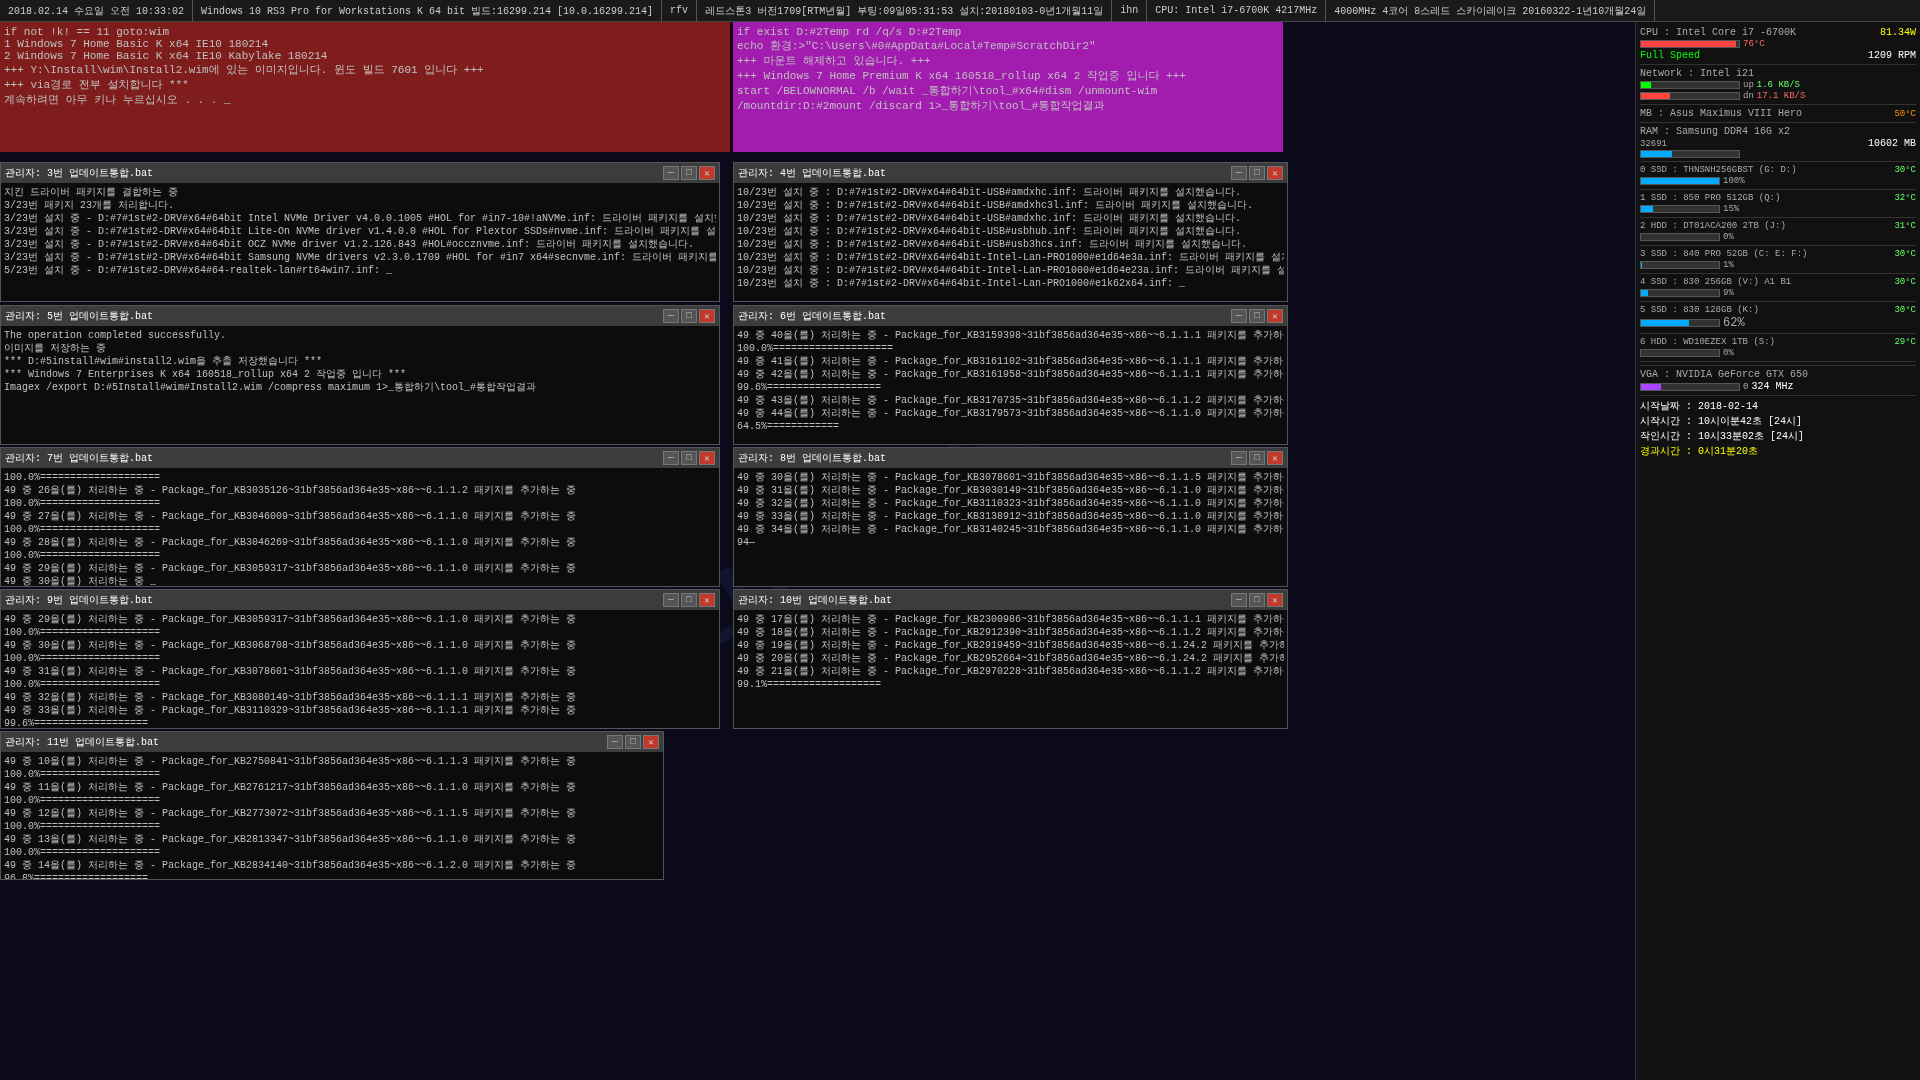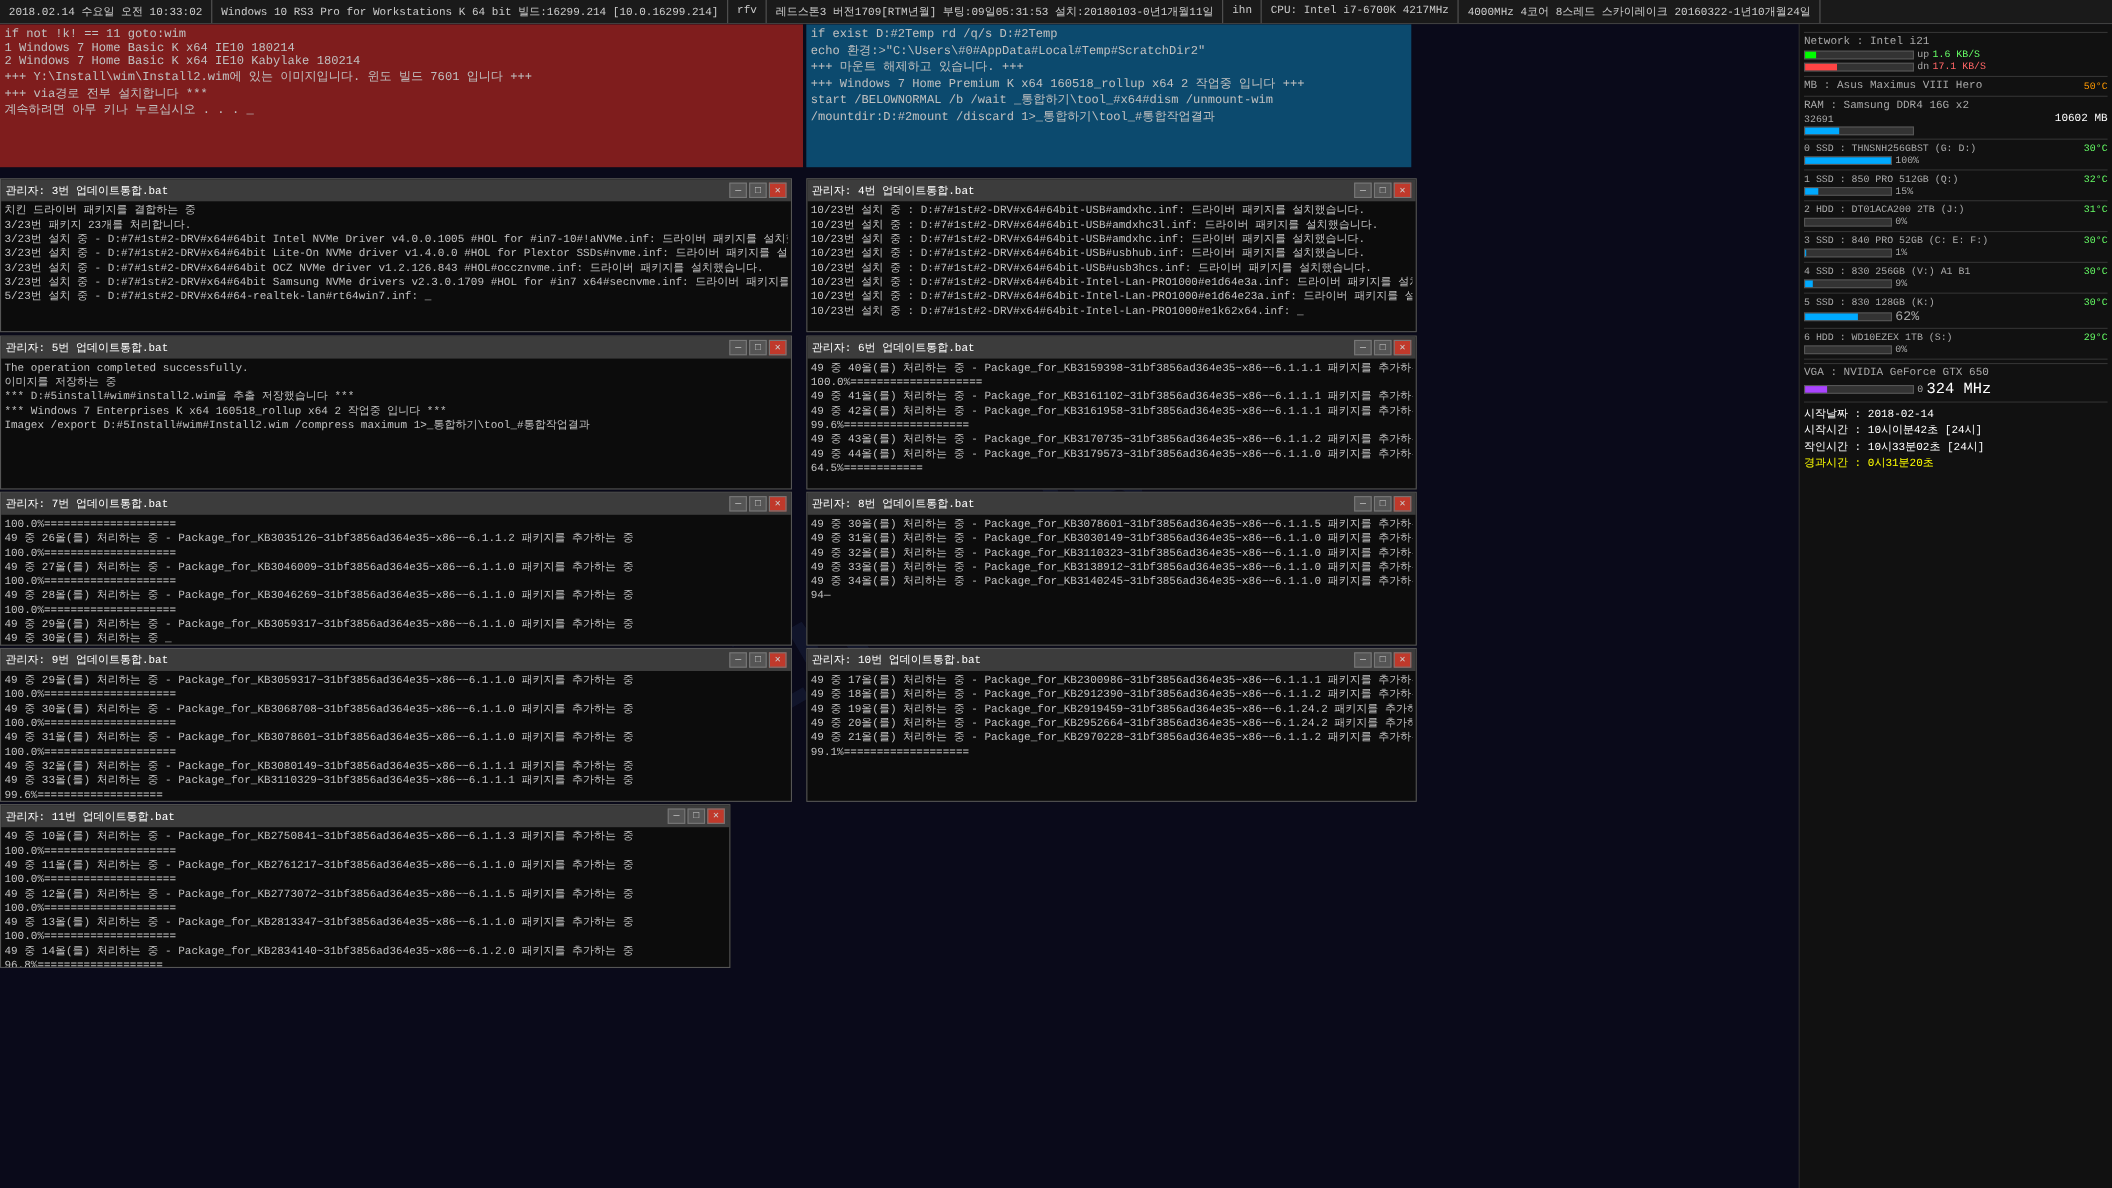--- a/index.html
+++ b/index.html
@@ -120,21 +120,21 @@
       background: #7f1d1d;
       z-index: 1;
       padding: 4px;
       overflow: hidden;
     }
     .top-terminal-right {
       position: absolute;
       top: 0; left: 733px;
       width: 550px;
       height: 130px;
-      background: #0c4a6e;
+      background: #a21caf;
       z-index: 1;
       padding: 4px;
       overflow: hidden;
     }
 
     
     .sidebar {
       width: 285px;
       background: #111;
       border-left: 1px solid #333;
@@ -426,20 +426,36 @@
             <div class="line">49 중 14올(를) 처리하는 중  - Package_for_KB2834140~31bf3856ad364e35~x86~~6.1.2.0 패키지를 추가하는 중</div>
             <div class="line">   96.8%===================</div>
           </div>
         </div>
       </div>
 
   </div>
 
   <div class="sidebar">
 
+    <div class="sidebar-section">
+      <div class="sidebar-row">
+        <span class="sidebar-label">CPU : Intel Core i7 -6700K</span>
+        <span class="sidebar-value yellow">81.34W</span>
+      </div>
+      <div class="meter-container">
+        <div class="meter-bar-bg">
+          <div id="cpu-bar-fill" class="meter-bar-fill" style="background: rgb(255, 68, 68); width: 97%;"></div>
+        </div>
+        <span class="temp-value temp-red">76°C</span>
+      </div>
+      <div class="sidebar-row">
+        <span class="sidebar-value green">Full Speed</span>
+        <span class="sidebar-value">1209 RPM</span>
+      </div>
+    </div>
 
     <div class="divider"></div>
 
     <div class="sidebar-section">
       <div class="sidebar-row">
         <span class="sidebar-label">Network : Intel i21</span>
       </div>
       <div class="meter-container">
         <div class="meter-bar-bg">
           <div style="width:10%;height:100%;background:#00ff00;position:absolute;"></div>
@@ -582,21 +598,21 @@
 
     <div class="sidebar-section">
       <div class="sidebar-row">
         <span class="sidebar-label">VGA : NVIDIA GeForce GTX 650</span>
       </div>
       <div class="meter-container">
         <div class="meter-bar-bg">
           <div id="vga-bar-fill" class="meter-bar-fill" style="background: rgb(170, 68, 255); width: 20%;"></div>
         </div>
         <span style="font-size:9px;color:#aaa;">0</span>
-        <span class="sidebar-value" style="font-size:14px;">324 MHz</span>
+        <span class="sidebar-value" style="font-size:10px;">324 MHz</span>
       </div>
     </div>
 
     <div class="divider"></div>
 
     <div class="sidebar-section">
       <div class="sidebar-row">
         <span class="sidebar-value">시작날짜 : 2018-02-14</span>
       </div>
       <div class="sidebar-row">

